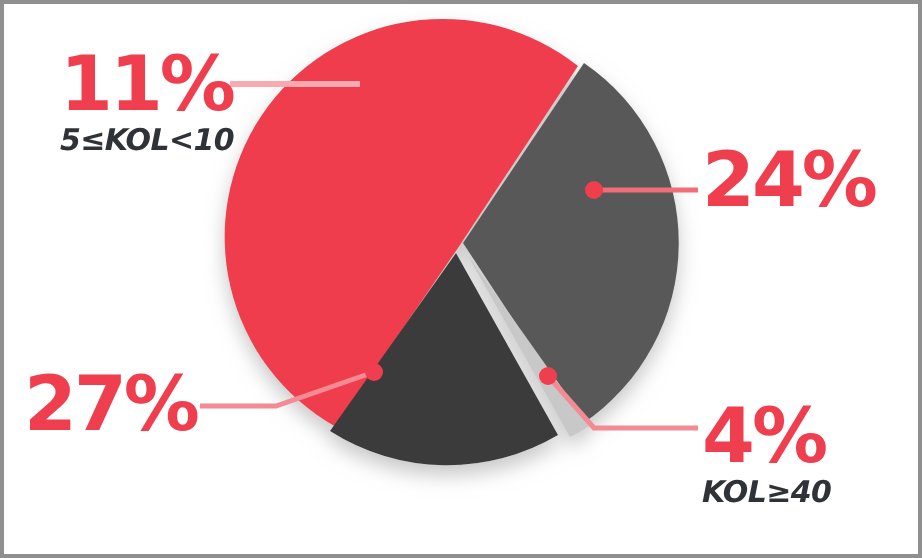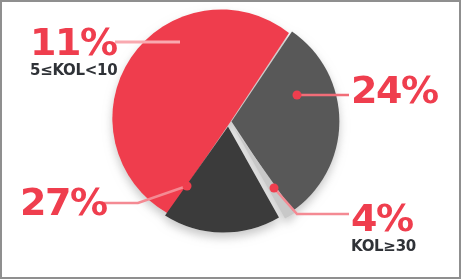--- a/index.html
+++ b/index.html
@@ -39,25 +39,26 @@
     line-height: 0.95;
     display: block;
   }
   .sub {
     font-family: "DejaVu Sans", sans-serif;
     font-weight: bold;
     font-size: 15px;
     letter-spacing: -0.3px;
     display: block;
     margin-top: 3px;
+    font-style: italic;
   }
   
   #callout-45 { left: 28px;  top: 22px;  text-align: left; }
   #callout-24 { left: 349px; top: 70px;  text-align: left; }
-  #callout-27 { left: 10px;  top: 182px; text-align: left; margin-left: 8px; }
+  #callout-27 { left: 10px;  top: 182px; text-align: left; }
   #callout-4  { left: 349px; top: 198px; text-align: left; }
 </style>
 </head>
 <body>
 
 <div id="chart-frame">
 
   <svg id="pie-svg" viewBox="0 0 461 279">
     <defs>
       <filter id="pie-shadow" x="-25%" y="-25%" width="150%" height="160%">
@@ -98,16 +99,16 @@
   <div class="callout" id="callout-24">
     <span class="pct" style="color:#ef3e4e">24%</span>
   </div>
 
   <div class="callout" id="callout-27">
     <span class="pct" style="color:#ef3e4e">27%</span>
   </div>
 
   <div class="callout" id="callout-4">
     <span class="pct" style="color:#ef3e4e">4%</span>
-    <span class="sub" style="color:#2f3237">KOL≥30</span>
+    <span class="sub" style="color:#2f3237">KOL≥40</span>
   </div>
 
 </div>
 
 </body></html>

